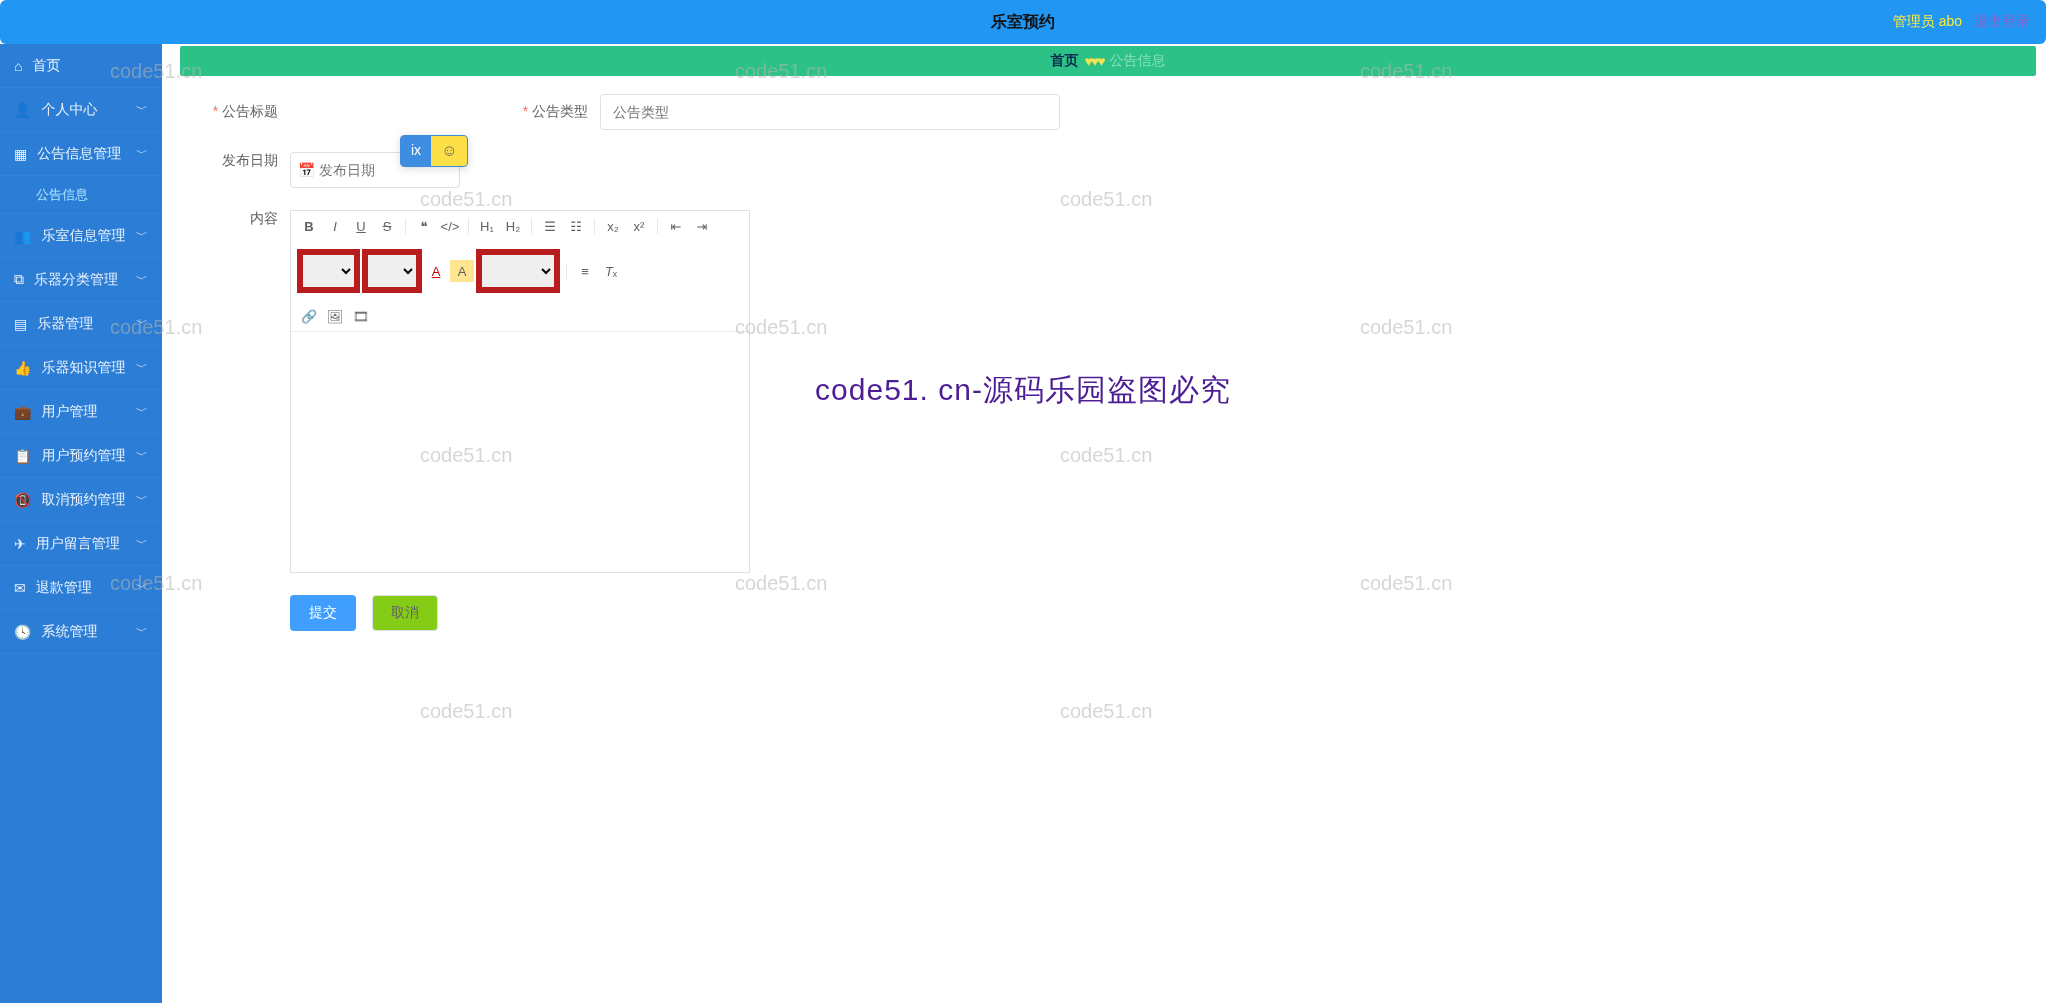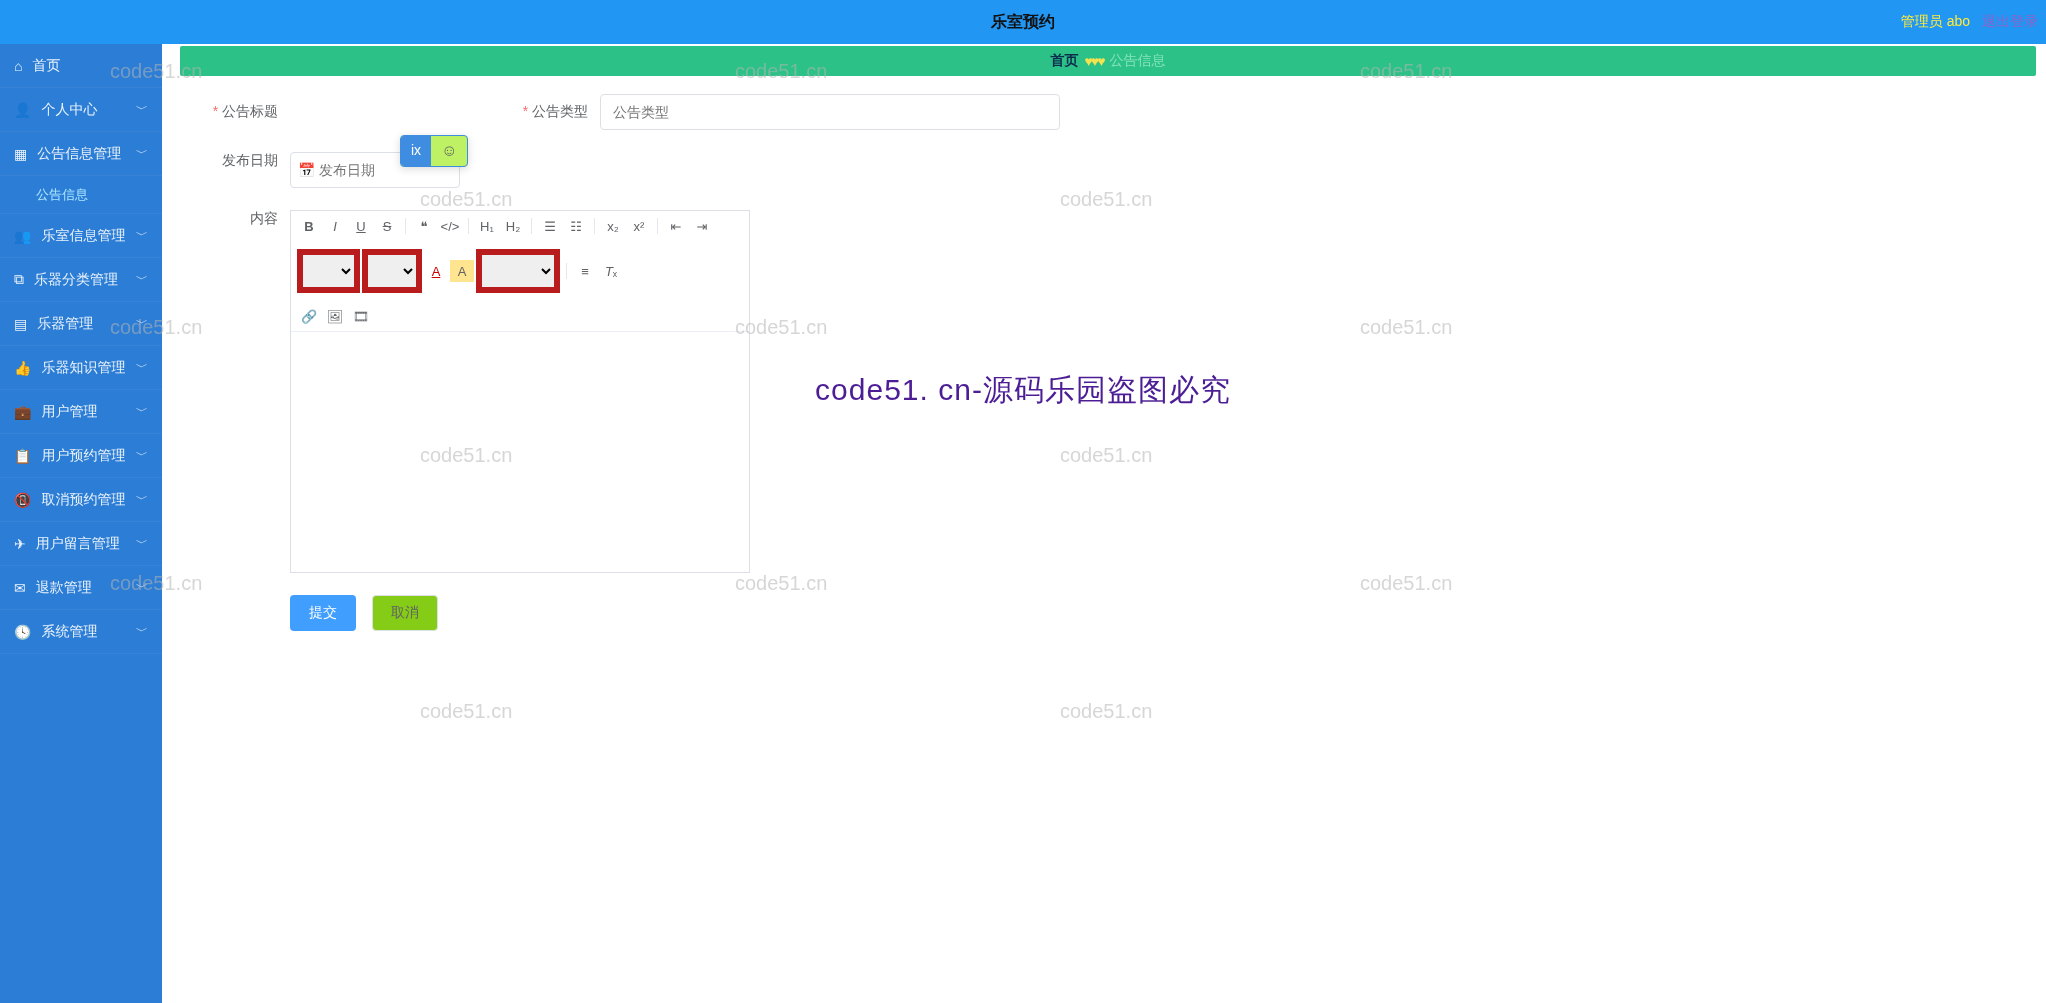--- a/index.html
+++ b/index.html
@@ -1,18 +1,18 @@
 <!DOCTYPE html>
 <html><head>
 <meta charset="utf-8">
 <style>
 * { box-sizing: border-box; margin: 0; padding: 0; }
 body { font-family: "Microsoft YaHei", sans-serif; font-size: 14px; color: #606266; overflow: hidden; }
 
-.top-bar { height: 44px; background: #2196f3; display: flex; align-items: center; justify-content: flex-start; padding: 0 8px; position: relative; }
+.top-bar { height: 44px; background: #2196f3; display: flex; align-items: center; justify-content: flex-start; padding: 0 16px; position: relative; border-radius: 6px; }
 .top-title { position: absolute; left: 50%; transform: translateX(-50%); color: #111; font-weight: 700; font-size: 16px; }
 .top-right { margin-left: auto; display: flex; gap: 12px; align-items: center; font-size: 14px; }
 .top-user { color: #ffeb3b; }
 .top-exit { color: #9161c9; }
 
 .app { display: flex; height: calc(100vh - 44px); }
 
 .sidebar { width: 162px; background: #2c7dd6; color: #eaf3fb; overflow-y: auto; }
 .side-item { display: flex; align-items: center; gap: 10px; padding: 0 14px; height: 44px; cursor: pointer; font-size: 14px; border-bottom: 1px solid rgba(255,255,255,.05); }
 .side-item.has-sub { justify-content: space-between; }
@@ -37,21 +37,21 @@
 .input { height: 36px; border:1px solid #dcdfe6; border-radius:4px; padding:0 30px 0 12px; font-size:14px; color:#606266; outline:none; }
 .input.placeholder { color:#c0c4cc; }
 .w460 { width: 460px; }
 .w170 { width: 170px; }
 
 .input-wrap { position:relative; display:inline-block; }
 .clear-ico { position:absolute; right:8px; top:50%; transform:translateY(-50%); color:#c0c4cc; font-size:14px; cursor:pointer; }
 
 .row-split { display:flex; gap: 200px; align-items:center; }
 
-.ime-pop { position:absolute; left:400px; top:135px; display:flex; border:1px solid #3f8de0; border-radius:4px; overflow:hidden; background:#bef264; box-shadow:0 2px 8px rgba(0,0,0,.15); }
+.ime-pop { position:absolute; left:400px; top:135px; display:flex; border:1px solid #3f8de0; border-radius:4px; overflow:hidden; background:#fde047; box-shadow:0 2px 8px rgba(0,0,0,.15); }
 .ime-left { background:#3f8de0; color:#fff; padding:6px 10px; font-size:14px; }
 .ime-right { padding:6px 10px; font-size:16px; }
 
 .upload-box { width:112px; height:112px; border:1px solid #e4e7ed; display:flex; align-items:center; justify-content:center; color:#c0c4cc; font-size:30px; border-radius:4px; cursor:pointer; }
 .upload-tip { font-size:12px; color:#909399; margin-top:10px; }
 
 .editor { border:1px solid #dcdfe6; width:460px; }
 .toolbar { display:flex; flex-wrap:wrap; align-items:center; gap:2px; padding:4px 6px; border-bottom:1px solid #ebeef5; font-size:12px; color:#606266; row-gap:6px;}
 .tbtn { width:24px; height:22px; display:flex; align-items:center; justify-content:center; cursor:pointer; font-size:13px; }
 .tsep { width:1px; height:16px; background:#e4e7ed; margin:0 4px; }

